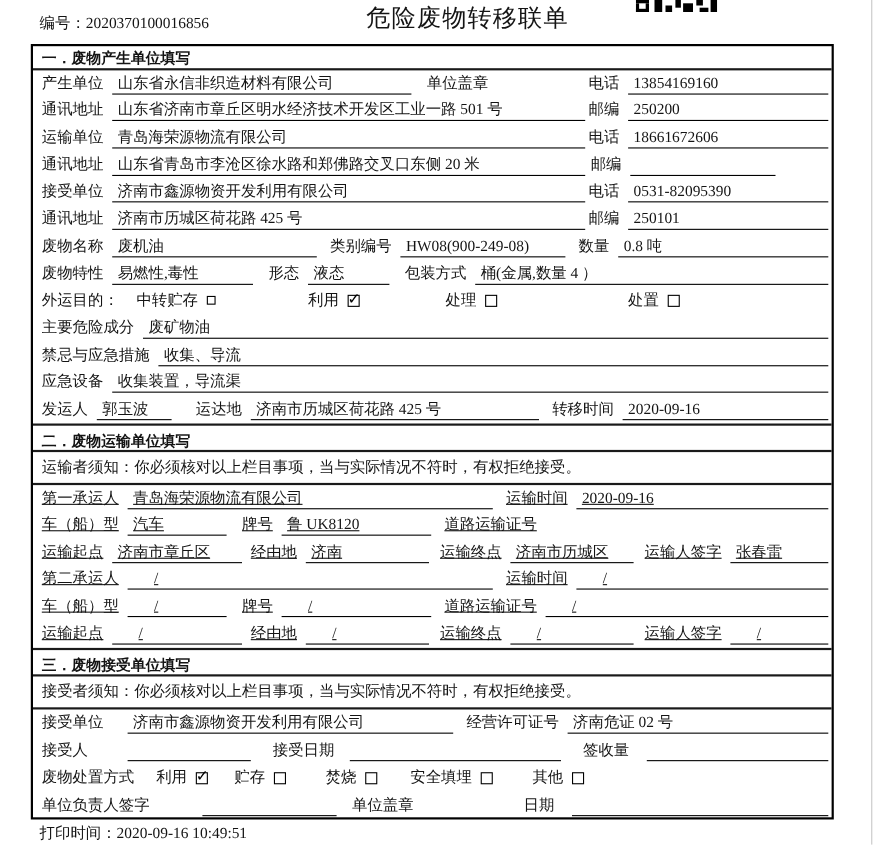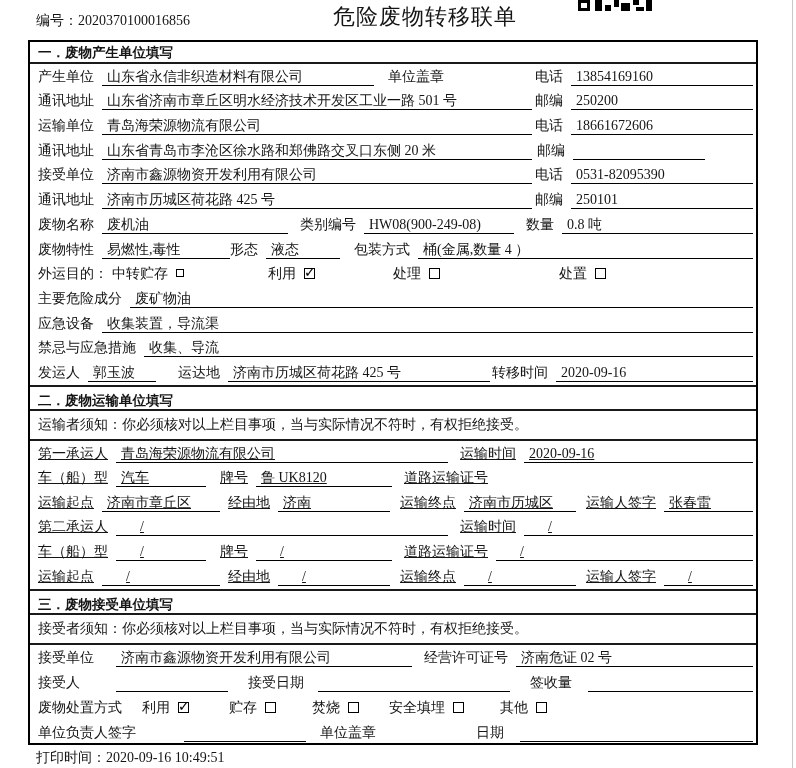--- a/index.html
+++ b/index.html
@@ -121,29 +121,29 @@
         <span class="fl" style="width:186px">废机油</span>
         <span class="lb" style="margin-left:12px">类别编号</span>
         <span class="fl" style="width:150px">HW08(900-249-08)</span>
         <span class="lb" style="margin-left:12px">数量</span>
         <span class="fl grow">0.8 吨</span>
       </div>
 
       <div class="row">
         <span class="lb">废物特性</span>
         <span class="fl" style="width:128px">易燃性,毒性</span>
-        <span class="lb" style="">形态</span>
+        <span class="lb" style="margin-left:14px">形态</span>
         <span class="fl" style="width:74px">液态</span>
         <span class="lb" style="margin-left:14px">包装方式</span>
         <span class="fl grow">桶(金属,数量  4 ）</span>
       </div>
 
       <div class="row">
         <span class="lb">外运目的：</span>
-        <span class="opt" style="margin-left:4px">
+        <span class="opt" style="margin-left:16px">
           <span class="lb">中转贮存</span>
           <span class="cb sm" data-checked="false"></span>
         </span>
         <span class="opt" style="margin-left:84px">
           <span class="lb">利用</span>
           <span class="cb" data-checked="true"></span>
         </span>
         <span class="opt" style="margin-left:78px">
           <span class="lb">处理</span>
           <span class="cb" data-checked="false"></span>
@@ -153,35 +153,35 @@
           <span class="cb" data-checked="false"></span>
         </span>
       </div>
 
       <div class="row">
         <span class="lb">主要危险成分</span>
         <span class="fl grow">废矿物油</span>
       </div>
 
       <div class="row">
+        <span class="lb">禁忌与应急措施</span>
+        <span class="fl grow">收集、导流</span>
+      </div>
+
+      <div class="row">
         <span class="lb">应急设备</span>
         <span class="fl grow">收集装置，导流渠</span>
-      </div>
-
-      <div class="row">
-        <span class="lb">禁忌与应急措施</span>
-        <span class="fl grow">收集、导流</span>
       </div>
 
       <div class="row">
         <span class="lb">发运人</span>
         <span class="fl" style="width:68px">郭玉波</span>
         <span class="lb" style="margin-left:22px">运达地</span>
         <span class="fl" style="width:262px">济南市历城区荷花路 425 号</span>
-        <span class="lb" style="margin-left:2px">转移时间</span>
+        <span class="lb" style="margin-left:12px">转移时间</span>
         <span class="fl grow">2020-09-16</span>
       </div>
     </div>
 
     <div class="sec-h bt">二．废物运输单位填写</div>
     <div class="notice">运输者须知：你必须核对以上栏目事项，当与实际情况不符时，有权拒绝接受。</div>
     <div class="s2">
 
       <div class="row">
         <span class="lb">第一承运人</span>
@@ -256,21 +256,21 @@
         <span class="lb" style="margin-left:20px">签收量</span>
         <span class="fl grow" style="margin-left:16px"></span>
       </div>
 
       <div class="row">
         <span class="lb">废物处置方式</span>
         <span class="opt" style="margin-left:20px">
           <span class="lb">利用</span>
           <span class="cb" data-checked="true"></span>
         </span>
-        <span class="opt" style="margin-left:40px">
+        <span class="opt" style="margin-left:24px">
           <span class="lb">贮存</span>
           <span class="cb" data-checked="false"></span>
         </span>
         <span class="opt" style="margin-left:36px">
           <span class="lb">焚烧</span>
           <span class="cb" data-checked="false"></span>
         </span>
         <span class="opt" style="margin-left:30px">
           <span class="lb">安全填埋</span>
           <span class="cb" data-checked="false"></span>

